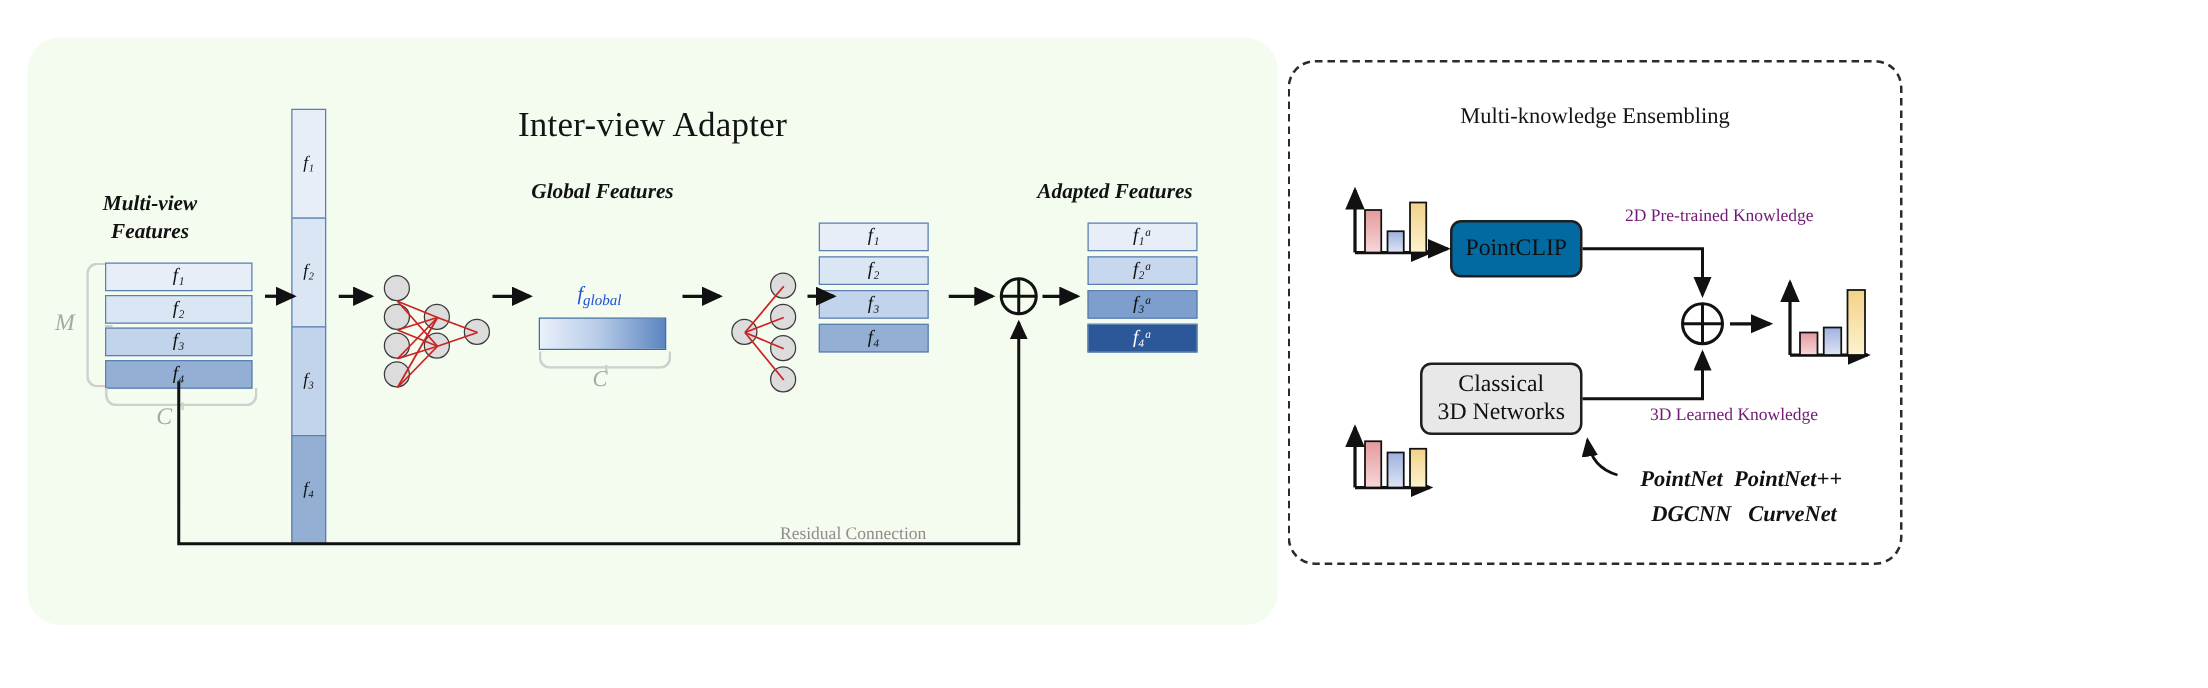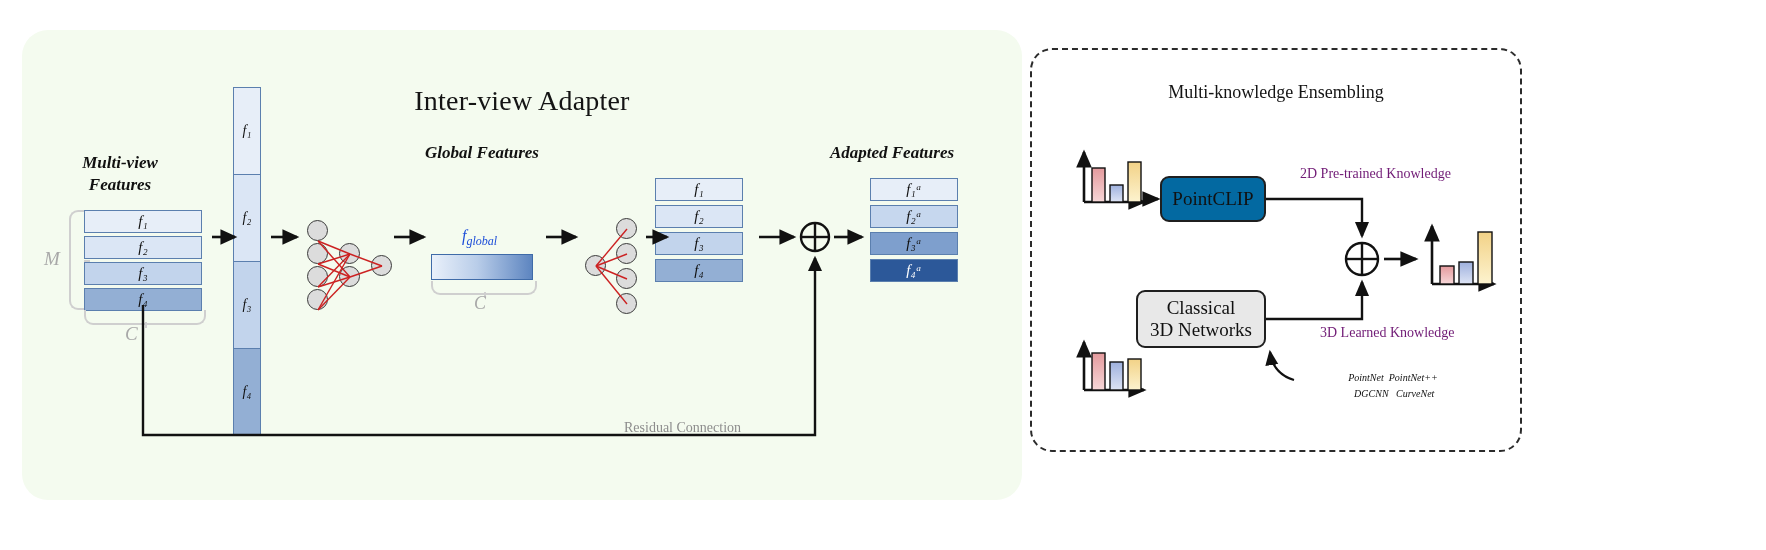--- a/index.html
+++ b/index.html
@@ -99,21 +99,21 @@
   }
   .rbox{
     position:absolute;border:2px solid #1f1f1f;border-radius:9px;box-sizing:border-box;
     display:flex;align-items:center;justify-content:center;text-align:center;
     font-size:19px;color:#111;line-height:1.18;
   }
   .rbox-clip{background:#0369a1;}
   .rbox-3d{background:#e8e8e8;}
   .klabel{position:absolute;font-size:14px;color:#701a75;white-space:nowrap;}
   .netnames{
-    position:absolute;font-style:italic;font-weight:normal;font-size:10px;color:#111;
+    position:absolute;font-style:italic;font-weight:bold;font-size:18px;color:#111;
     text-align:center;line-height:1.55;white-space:pre;
   }
   svg{position:absolute;left:0;top:0;overflow:visible;}
 </style>
 </head>
 <body>
 
 <div id="root">
 
   <div class="left-panel">

